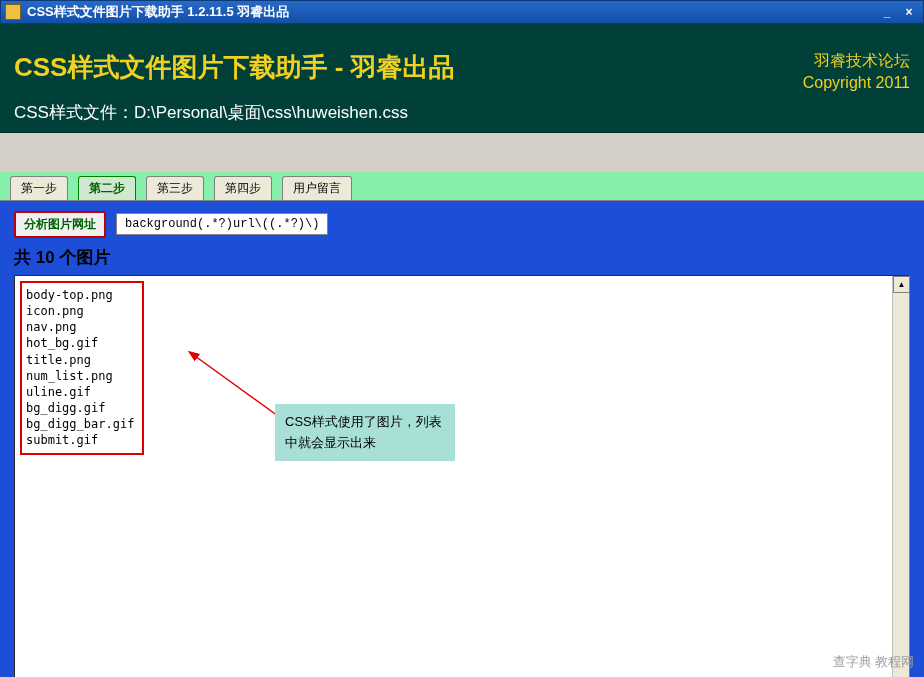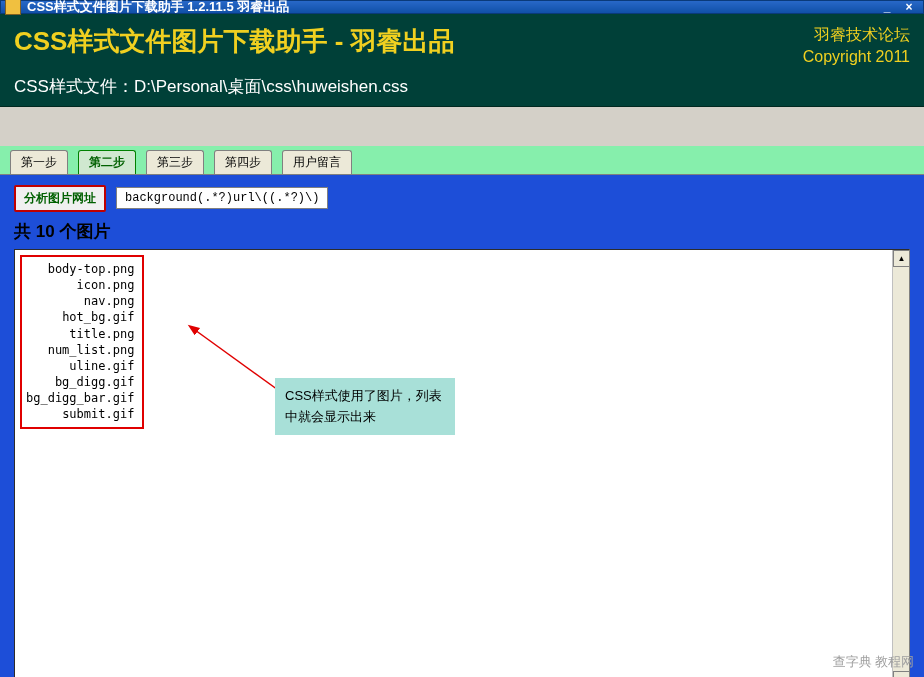--- a/index.html
+++ b/index.html
@@ -1,42 +1,42 @@
 <!DOCTYPE html>
 <html><head>
   <meta charset="utf-8">
   <style>
     * { margin: 0; padding: 0; box-sizing: border-box; }
     body { font-family: "SimSun", "宋体", sans-serif; font-size: 12px; background: #d4d0c8; width: 924px; height: 677px; overflow: hidden; position: relative; }
     
-    .titlebar { height: 14px; background: linear-gradient(to bottom, #2868c8, #1050a8); display: flex; align-items: center; padding: 0 4px; border: 1px solid #0a3a7a; }
+    .titlebar { height: 24px; background: linear-gradient(to bottom, #2868c8, #1050a8); display: flex; align-items: center; padding: 0 4px; border: 1px solid #0a3a7a; }
     .titlebar-icon { width: 16px; height: 16px; background: #f0c040; margin-right: 6px; border: 1px solid #806020; }
     .titlebar-text { color: #fff; font-weight: bold; flex: 1; font-size: 13px; }
     .titlebar-controls { display: flex; gap: 2px; }
     .titlebar-btn { width: 20px; height: 20px; color: #fff; display: flex; align-items: center; justify-content: center; font-family: Arial; font-weight: bold; cursor: pointer; }
     
-    .header { background: #004038; padding: 10px 14px 8px; border-bottom: 1px solid #002820; }
+    .header { background: #004038; padding: 26px 14px 8px; border-bottom: 1px solid #002820; }
     .header-top { display: flex; justify-content: space-between; align-items: flex-start; }
     .header-title { color: #f0d020; font-size: 26px; font-weight: bold; font-family: "SimHei", sans-serif; }
     .header-right { text-align: right; color: #f0d020; font-size: 16px; line-height: 1.4; margin-left: 44px; }
     .header-path { color: #fff; font-size: 17px; margin-top: 6px; }
     
     .tabs { background: #86efac; padding: 4px 10px 0; display: flex; gap: 10px; border-bottom: 1px solid #808080; margin-top: 39px; }
     .tab { padding: 3px 10px; border: 1px solid #808080; border-bottom: none; background: #ece9d8; cursor: pointer; font-size: 12px; border-radius: 3px 3px 0 0; }
     .tab.active { background: #d0e8d0; font-weight: bold; color: #006000; border-color: #008000; }
     
     .content { padding: 10px 14px; background: #1d4ed8; }
     .action-row { display: flex; gap: 10px; align-items: center; margin-bottom: 8px; }
     .analyze-btn { padding: 3px 8px; border: 2px solid #c00000; background: #f0f0f0; cursor: pointer; font-size: 12px; color: #006000; font-weight: bold; border-radius: 2px; }
     .regex-box { padding: 3px 8px; border: 1px solid #808080; background: #fff; font-family: Liberation Mono, monospace; font-size: 12px; }
     
     .count-label { font-weight: bold; margin-bottom: 6px; font-size: 17px; }
     
     .result-area { background: #fff; border: 1px inset #808080; height: 440px; position: relative; overflow: hidden; }
-    .file-list { position: absolute; top: 5px; left: 5px; border: 2px solid #e00000; padding: 4px 8px 4px 4px; font-family: monospace; font-size: 12px; line-height: 1.35; text-align: right; }
+    .file-list { position: absolute; top: 5px; left: 5px; border: 2px solid #e00000; padding: 4px 8px 4px 4px; font-family: monospace; font-size: 12px; line-height: 1.35; }
     .file-item { white-space: nowrap; }
     
     .annotation-line { position: absolute; top: 70px; left: 170px; width: 120px; height: 80px; pointer-events: none; }
     .annotation-box { position: absolute; top: 128px; left: 260px; background: #a8e0d8; padding: 8px 10px; font-size: 13px; line-height: 1.6; max-width: 180px; }
     
     .vscroll { position: absolute; right: 0; top: 0; width: 17px; height: 100%; background: #ece9d8; border-left: 1px solid #c0c0c0; }
     .vscroll-arrow { width: 17px; height: 17px; background: #ece9d8; border: 1px solid #808080; display: flex; align-items: center; justify-content: center; font-size: 8px; cursor: pointer; }
     .vscroll-arrow.up { position: absolute; top: 0; }
     .vscroll-arrow.down { position: absolute; bottom: 0; }
     

